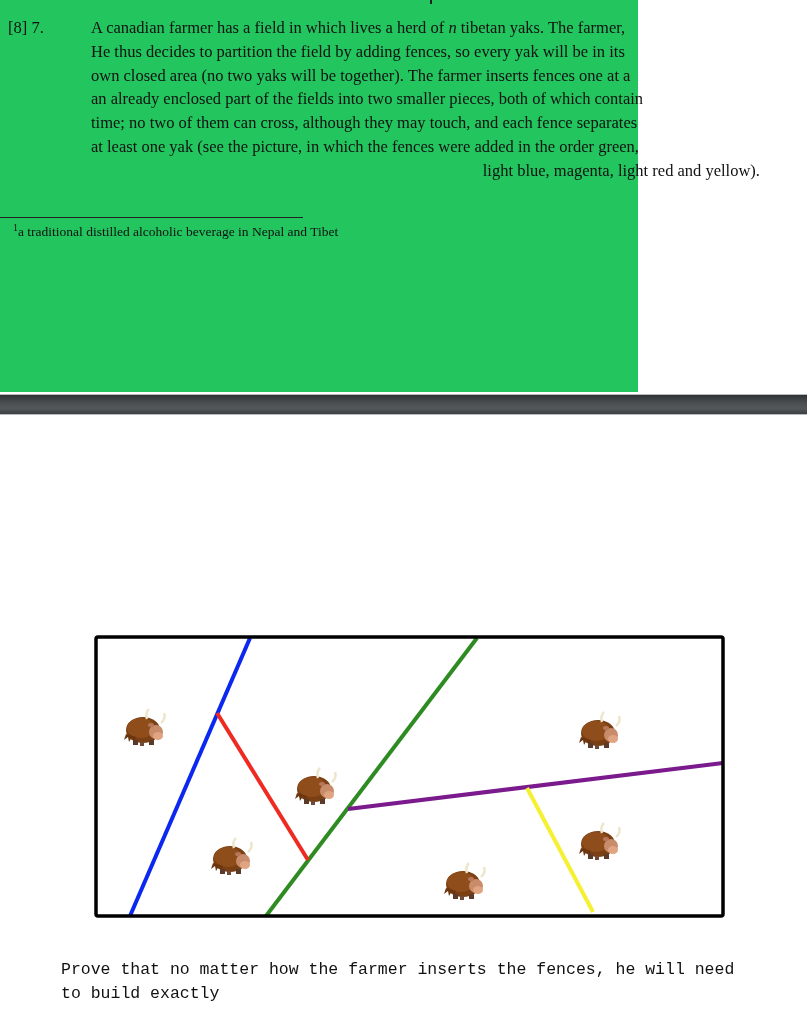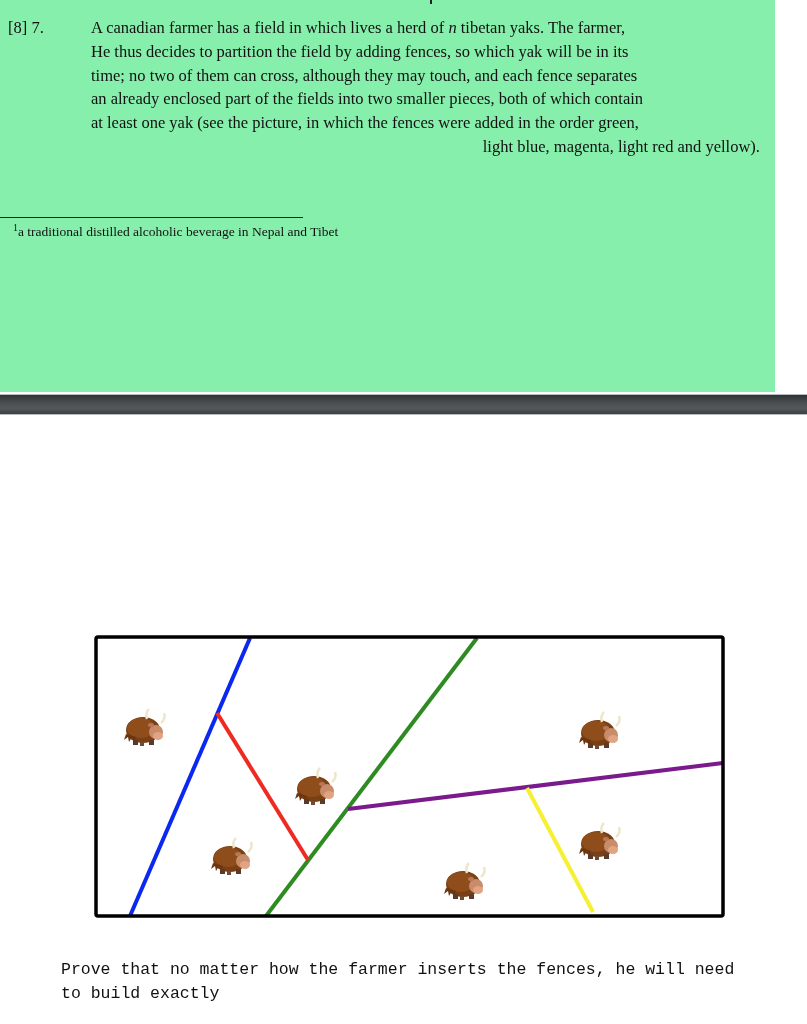--- a/index.html
+++ b/index.html
@@ -1,18 +1,18 @@
 <!DOCTYPE html>
 <html><head>
 <meta charset="utf-8">
 <style>
   html, body { margin:0; padding:0; background:#fff; }
   body { width:807px; height:1024px; position:relative; overflow:hidden;
          font-family:"DejaVu Serif","Liberation Serif",serif; color:#111; }
-  .page-top { position:absolute; left:0; top:0; width:775px; height:392px; background:#86efac; }
+  .page-top { position:absolute; left:0; top:0; width:638px; height:392px; background:#22c55e; }
   .stub { position:absolute; left:430px; top:0; width:2px; height:4px; background:#222; }
   .problem { position:absolute; left:8px; top:16px; width:752px; font-size:16.5px; line-height:23.8px;
              font-family:"Liberation Serif","DejaVu Serif",serif; }
   .problem .num { position:absolute; left:0; top:0; white-space:nowrap; }
   .problem .body { margin-left:83px; text-align:justify; }
   .problem .body p { margin:0; }
   sup { font-size:10px; line-height:0; }
   .rule { position:absolute; left:0; top:217px; width:303px; height:1px; background:#222; }
   .footnote { position:absolute; left:13px; top:224px; font-size:13.5px;
               font-family:"Liberation Serif","DejaVu Serif",serif;text-align:right; }
@@ -26,23 +26,24 @@
 </style>
 </head>
 <body>
 
 <div class="page-top">
   <div class="stub"></div>
   <div class="problem">
     <span class="num"><span>[8]</span> <span>7.</span></span>
     <div class="body">
       <p id="line0">A canadian farmer has a field in which lives a herd of <i class="m">n</i> tibetan yaks. The farmer,</p>
-      <p>He thus decides to partition the field by adding fences, so which yak will be in its</p>
+      <p>He thus decides to partition the field by adding fences, so every yak will be in its</p>
+      <p>own closed area (no two yaks will be together). The farmer inserts fences one at a</p>
+      <p>an already enclosed part of the fields into two smaller pieces, both of which contain</p>
       <p>time; no two of them can cross, although they may touch, and each fence separates</p>
-      <p>an already enclosed part of the fields into two smaller pieces, both of which contain</p>
       <p>at least one yak (see the picture, in which the fences were added in the order green,</p>
       <p style="text-align:right">light blue, magenta, light red and yellow).</p>
     </div>
   </div>
   <div class="rule"></div>
   <div class="footnote"><sup>1</sup><span>a traditional distilled alcoholic beverage in Nepal and Tibet</span></div>
 </div>
 
 <div class="pagebreak"></div>
 

